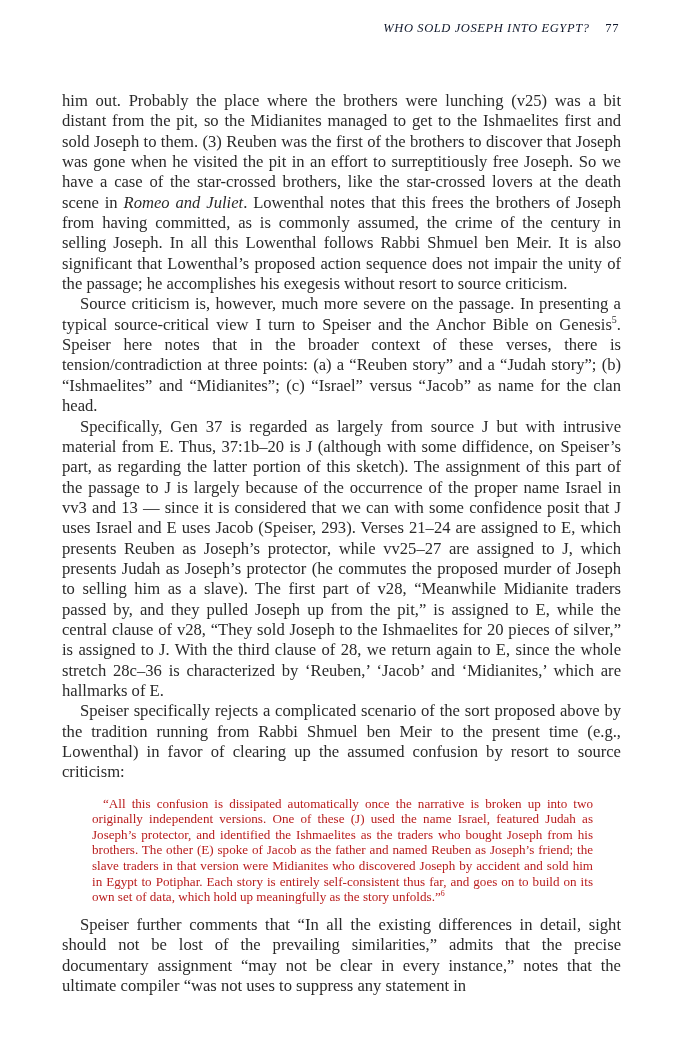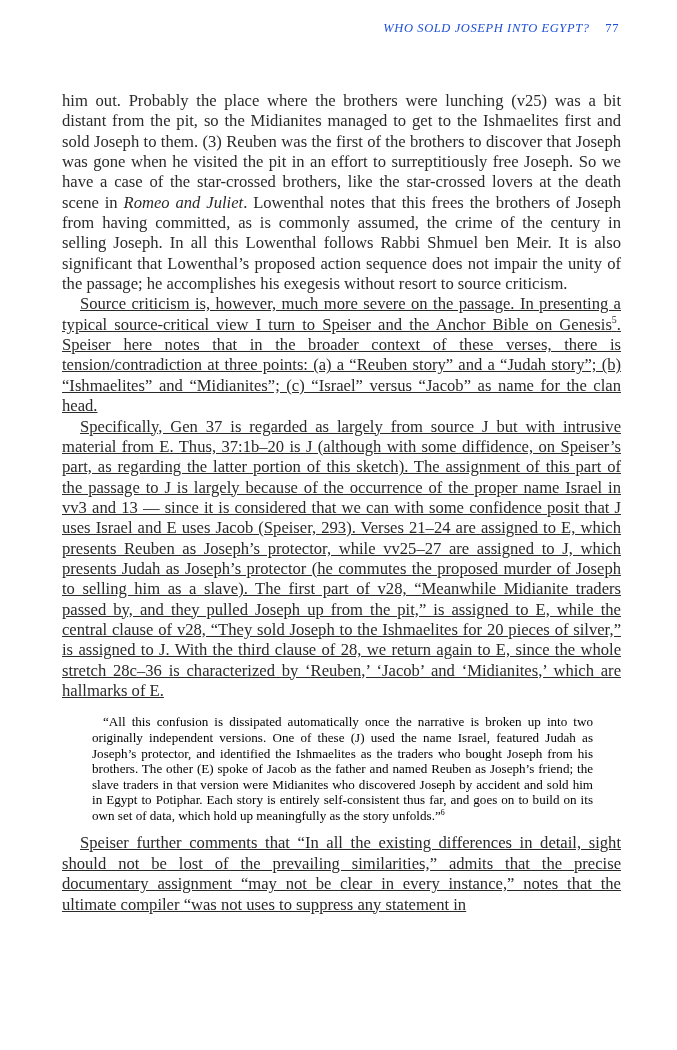--- a/index.html
+++ b/index.html
@@ -14,21 +14,21 @@
       overflow: hidden;
       font-family: "Liberation Serif", "DejaVu Serif", serif;
       color: #2a2a2a;
     }
     .page-header {
       position: absolute;
       top: 21px;
       right: 58px;
       font-size: 12.5px;
       letter-spacing: 0.6px;
-      color: #1d4ed8;
+      color: #0f172a;
       white-space: nowrap;
     }
     .page-header .running-title {
       font-style: italic;
     }
     .page-header .page-number {
       margin-left: 12px;
       font-style: normal;
     }
     .body-text {
@@ -39,33 +39,32 @@
       font-size: 16.6px;
       line-height: 20.35px;
     }
     .body-text p {
       margin: 0;
       text-align: justify;
       hyphens: none;
     }
     .body-text p.indent {
       text-indent: 18px;
-      text-decoration: underline;
     }
     .body-text p.cont {
       text-indent: 0;
       margin-top: 28px;
     }
     .block-quote {
       margin: 13px 28px 10px 30px;
       font-size: 13.1px;
       line-height: 15.6px;
       text-align: justify;
       text-indent: 11px;
-      color: #000000;
+      color: #b91c1c;
     }
     sup {
       font-size: 0.6em;
       line-height: 0;
       vertical-align: super;
     }
     em { font-style: italic; }
   </style>
 </head>
 <body>
@@ -76,17 +75,18 @@
 </div>
 
 <div class="body-text">
   <p class="cont">
     <span>him out. Probably the place where the brothers were lunching (v25) was a bit distant from the pit, so the Midianites managed to get to the Ishmaelites first and sold Joseph to them. (3) Reuben was the first of the brothers to discover that Joseph was gone when he visited the pit in an effort to surreptitiously free Joseph. So we have a case of the star-crossed brothers, like the star-crossed lovers at the death scene in </span><em>Romeo and Juliet</em><span>. Lowenthal notes that this frees the brothers of Joseph from having committed, as is commonly assumed, the crime of the century in selling Joseph. In all this Lowenthal follows Rabbi Shmuel ben Meir. It is also significant that Lowenthal’s proposed action sequence does not impair the unity of the passage; he accomplishes his exegesis without resort to source criticism.</span>
   </p>
   <p class="indent">
     <span>Source criticism is, however, much more severe on the passage. In presenting a typical source-critical view I turn to Speiser and the Anchor Bible on Genesis</span><sup>5</sup><span>. Speiser here notes that in the broader context of these verses, there is tension/contradiction at three points: (a) a “Reuben story” and a “Judah story”; (b) “Ishmaelites” and “Midianites”; (c) “Israel” versus “Jacob” as name for the clan head.</span>
   </p>
   <p class="indent">Specifically, Gen 37 is regarded as largely from source J but with intrusive material from E. Thus, 37:1b–20 is J (although with some diffidence, on Speiser’s part, as regarding the latter portion of this sketch). The assignment of this part of the passage to J is largely because of the occurrence of the proper name Israel in vv3 and 13 — since it is considered that we can with some confidence posit that J uses Israel and E uses Jacob (Speiser, 293). Verses 21–24 are assigned to E, which presents Reuben as Joseph’s protector, while vv25–27 are assigned to J, which presents Judah as Joseph’s protector (he commutes the proposed murder of Joseph to selling him as a slave). The first part of v28, “Meanwhile Midianite traders passed by, and they pulled Joseph up from the pit,” is assigned to E, while the central clause of v28, “They sold Joseph to the Ishmaelites for 20 pieces of silver,” is assigned to J. With the third clause of 28, we return again to E, since the whole stretch 28c–36 is characterized by ‘Reuben,’ ‘Jacob’ and ‘Midianites,’ which are hallmarks of E.</p>
+  <p class="indent">Speiser specifically rejects a complicated scenario of the sort proposed above by the tradition running from Rabbi Shmuel ben Meir to the present time (e.g., Lowenthal) in favor of clearing up the assumed confusion by resort to source criticism:</p>
   <div class="block-quote">
     <span>“All this confusion is dissipated automatically once the narrative is broken up into two originally independent versions. One of these (J) used the name Israel, featured Judah as Joseph’s protector, and identified the Ishmaelites as the traders who bought Joseph from his brothers. The other (E) spoke of Jacob as the father and named Reuben as Joseph’s friend; the slave traders in that version were Midianites who discovered Joseph by accident and sold him in Egypt to Potiphar. Each story is entirely self-consistent thus far, and goes on to build on its own set of data, which hold up meaningfully as the story unfolds.”</span><sup>6</sup>
   </div>
   <p class="indent">Speiser further comments that “In all the existing differences in detail, sight should not be lost of the prevailing similarities,” admits that the precise documentary assignment “may not be clear in every instance,” notes that the ultimate compiler “was not uses to suppress any statement in</p>
 </div>
 
 </body></html>

